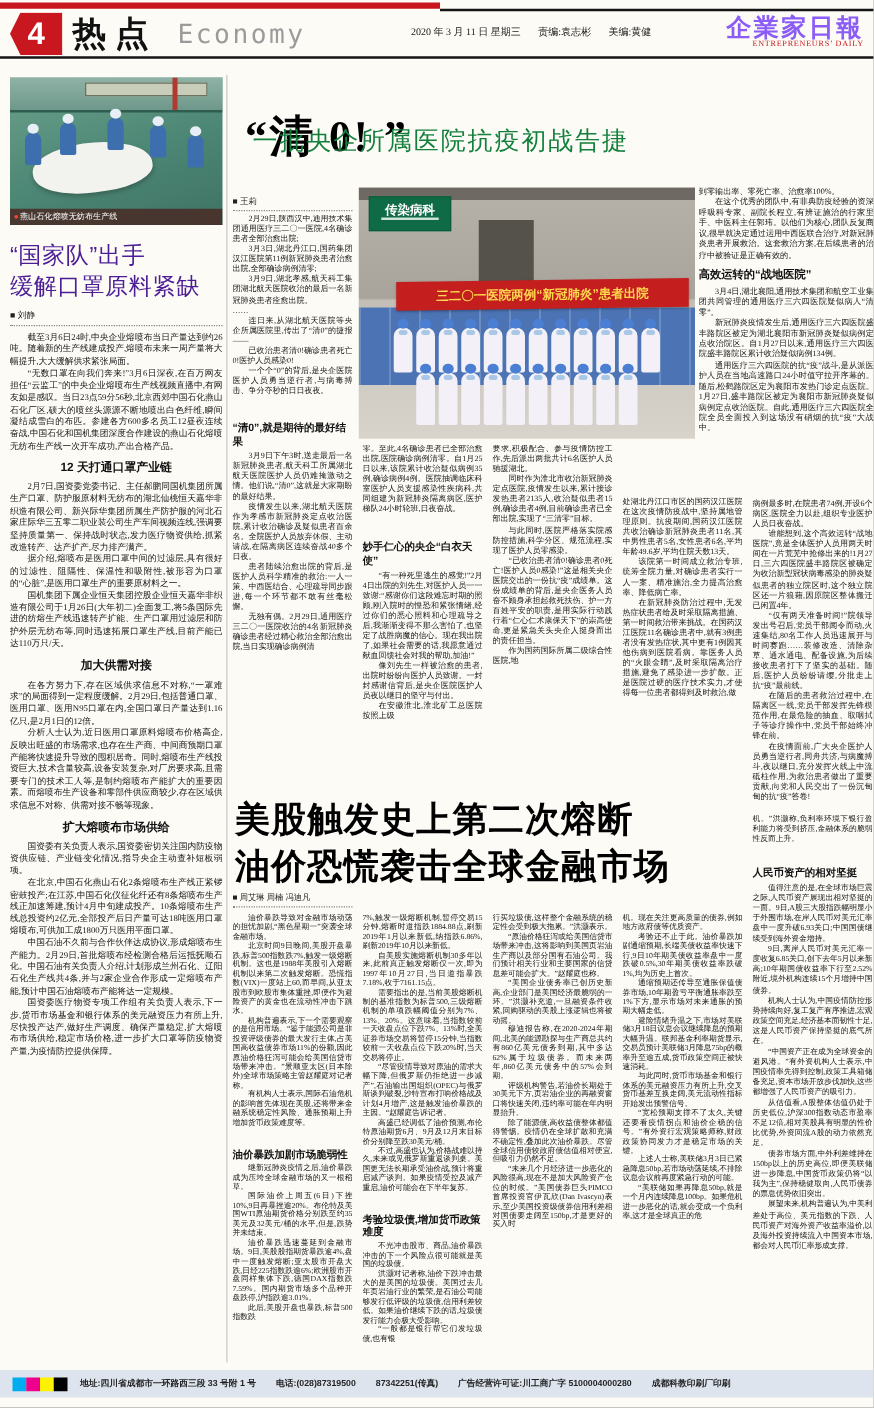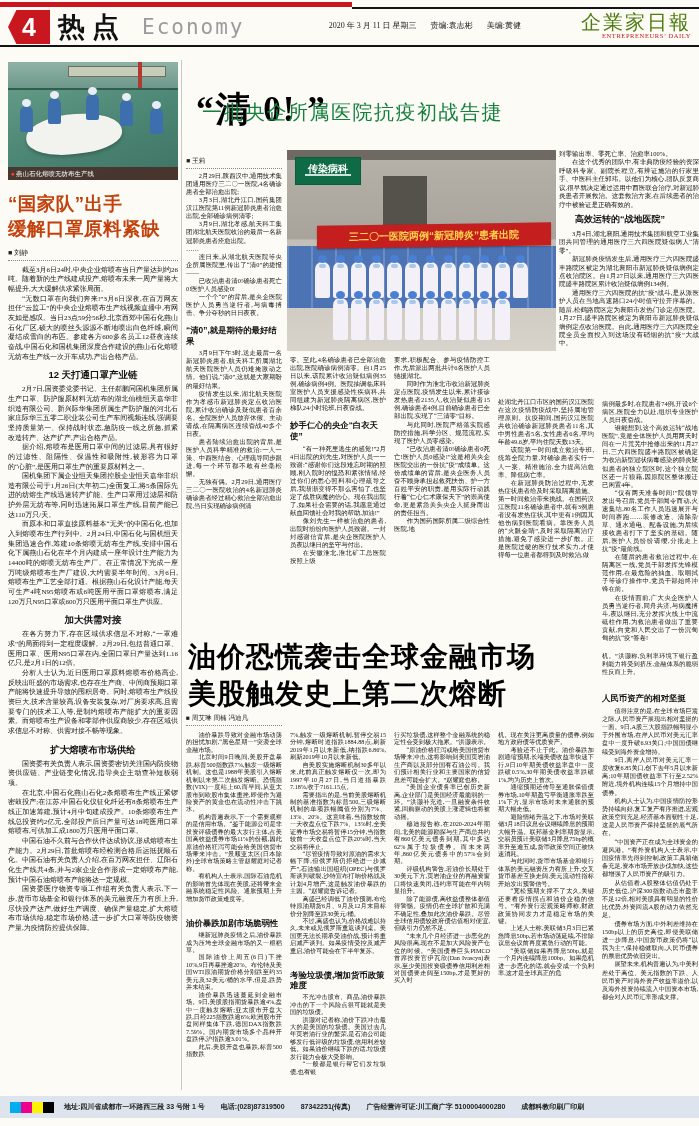--- a/index.html
+++ b/index.html
@@ -12,21 +12,21 @@
          font-family:"Liberation Sans",sans-serif;font-size:25px;font-weight:bold;
          display:flex;align-items:center;justify-content:center;
          clip-path:polygon(20% 0,100% 0,100% 100%,20% 100%,0 50%);}
   .secCn{position:absolute;left:58px;top:9px;font-family:"Liberation Sans",sans-serif;
          font-weight:900;font-size:27px;letter-spacing:7px;color:#111;}
   .secEn{position:absolute;left:142px;top:15px;font-family:"DejaVu Sans Mono",monospace;
          font-size:21px;color:#9b9b9b;letter-spacing:2px;}
   .dateRow{position:absolute;right:178px;top:20px;font-family:Liberation Serif, serif;
          font-size:8px;color:#222;white-space:nowrap;}
   .dateRow span{margin-left:12px;}
-  .mastCn{position:absolute;right:8px;top:9px;color:#4d7c0f;font-weight:normal;font-size:20px;
+  .mastCn{position:absolute;right:8px;top:9px;color:#8b5cf6;font-weight:bold;font-size:20px;
          letter-spacing:2px;font-family:"Liberation Serif",serif;}
   .mastEn{position:absolute;right:8px;top:32px;color:#c8171e;font-size:6.5px;letter-spacing:.6px;
          font-family:"Liberation Serif",serif;}
   .hrule{position:absolute;left:0;top:45px;width:699px;height:2px;background:#141414;}
   .vdiv{position:absolute;left:181px;top:60px;width:1px;height:1030px;background:#c9c9c9;}
   
   .para{margin:0;text-indent:2em;text-align:justify;}
   .para.cont{text-indent:0;}
   .sub{font-family:"Liberation Sans",sans-serif;font-weight:bold;color:#111;}
   .byline{font-family:"Liberation Sans",sans-serif;border-bottom:1px dotted #888;
@@ -43,32 +43,32 @@
   .lp-bar{position:absolute;left:60px;top:4px;width:96px;height:9px;background:#c7cdb9;border:1px solid #6b705f;}
   .lp-hook{position:absolute;left:130px;top:0;width:4px;height:26px;background:#b03a30;}
   .lp-sheet{position:absolute;left:18px;top:52px;width:96px;height:40px;background:#f2f3ef;
           border-radius:45% 55% 40% 50%;transform:rotate(-8deg);box-shadow:0 2px 4px rgba(0,0,0,.25);}
   .wkr{position:absolute;width:13px;height:26px;background:#3d6fae;border-radius:6px 6px 2px 2px;}
   .wkr::before{content:"";position:absolute;top:-7px;left:2px;width:9px;height:8px;border-radius:50%;background:#e8eef5;}
   .lcap{position:absolute;left:0;bottom:0;width:170px;height:13px;background:rgba(72,38,32,.8);
         color:#fff;font-size:6.5px;line-height:13px;padding-left:3px;box-sizing:border-box;
         font-family:"Liberation Sans",sans-serif;}
   .lcap .dot{color:#ff4136;margin-right:1px;}
-  .lhead{font-family:"Liberation Sans",sans-serif;font-weight:700;font-size:18.5px;line-height:1.35;
-         margin:12px 0 6px;letter-spacing:.5px;color:#c2410c;}
+  .lhead{font-family:"Liberation Sans",sans-serif;font-weight:400;font-size:18.5px;line-height:1.35;
+         margin:12px 0 6px;letter-spacing:.5px;color:#4c1d95;}
   .leftArt .byline{font-size:7px;margin-bottom:5px;}
   
   .kicker{position:absolute;left:196px;top:54px;font-size:35px;font-weight:900;letter-spacing:2px;color:#000;margin-top:32px;}
   .mhead{position:absolute;left:202px;top:99px;font-size:20px;font-weight:400;letter-spacing:1.5px;
          color:#15803d;white-space:nowrap;}
   .mainByline{position:absolute;left:186px;top:156px;width:96px;font-size:6.8px;}
   .mcol{font-size:6.4px;line-height:1.26;}
-  .mcol .sub{font-size:8.4px;margin:8px 0 3px;}
+  .mcol .sub{font-size:8.4px;margin:20px 0 3px;}
   .scol{font-size:6.5px;line-height:1.3;}
-  .scol .sub{font-size:9px;margin:5px 16px 4px;}
+  .scol .sub{font-size:9px;margin:5px 0 4px;}
   
   .mphoto{position:absolute;left:287px;top:150px;width:269px;height:201px;overflow:hidden;
           background:linear-gradient(180deg,#b7b2a9 0%,#a9a49b 44%,#c3bfb7 45%,#d8d4cc 100%);}
   .ph-roof{position:absolute;left:0;top:0;width:269px;height:10px;background:#6e6a63;}
   .ph-door{position:absolute;left:96px;top:26px;width:44px;height:64px;background:#55514b;}
   .ph-wall{position:absolute;left:0;top:96px;width:269px;height:62px;background:#4c74b4;
           background-image:repeating-linear-gradient(90deg,rgba(255,255,255,.18) 0 2px,rgba(0,0,0,0) 2px 24px);}
   .ph-sign{position:absolute;left:8px;top:7px;width:64px;height:26px;background:#0e6b46;color:#fff;
           font-family:"Liberation Sans",sans-serif;font-weight:bold;font-size:10px;text-align:center;
           line-height:22px;border:1px solid #0a523597;}
@@ -139,31 +139,30 @@
     </div>
     <div class="lhead">
       <div>“国家队”出手</div>
       <div>缓解口罩原料紧缺</div>
     </div>
     <div class="byline"><span class="bsq"></span><span>■ 刘静</span></div>
     <div>
         <p class="para">截至3月6日24时,中央企业熔喷布当日产量达到约26吨。随着新的生产线建成投产,熔喷布未来一周产量将大幅提升,大大缓解供求紧张局面。</p>
         <p class="para">“无数口罩在向我们奔来!”3月6日深夜,在百万网友担任“云监工”的中央企业熔喷布生产线视频直播中,有网友如是感叹。当日23点59分56秒,北京西郊中国石化燕山石化厂区,硕大的喷丝头源源不断地喷出白色纤维,瞬间凝结成雪白的布匹。参建各方600多名员工12昼夜连续奋战,中国石化和国机集团深度合作建设的燕山石化熔喷无纺布生产线一次开车成功,产出合格产品。</p>
         <h4 class="sub">12 天打通口罩产业链</h4>
-        <p class="para">2月7日,国资委党委书记、主任郝鹏同国机集团所属生产口罩、防护服原材料无纺布的湖北仙桃恒天嘉华非织造有限公司、新兴际华集团所属生产防护服的河北石家庄际华三五零二职业装公司生产车间视频连线,强调要坚持质量第一、保持战时状态,急防疫一线之所急,抓紧改造转产、达产扩产,产出合格产品。</p>
+        <p class="para">2月7日,国资委党委书记、主任郝鹏同国机集团所属生产口罩、防护服原材料无纺布的湖北仙桃恒天嘉华非织造有限公司、新兴际华集团所属生产防护服的河北石家庄际华三五零二职业装公司生产车间视频连线,强调要坚持质量第一、保持战时状态,发力医疗物资供给,抓紧改造转产、达产扩产,尽力排产满产。</p>
         <p class="para">据介绍,熔喷布是医用口罩中间的过滤层,具有很好的过滤性、阻隔性、保温性和吸附性,被形容为口罩的“心脏”,是医用口罩生产的重要原材料之一。</p>
         <p class="para">国机集团下属企业恒天集团控股企业恒天嘉华非织造有限公司于1月26日(大年初二)全面复工,将5条国际先进的纺熔生产线迅速转产扩能、生产口罩用过滤层和防护外层无纺布等,同时迅速拓展口罩生产线,目前产能已达110万只/天。</p>
-        <p class="para">而原本和口罩直接原料基本“无关”的中国石化,也加入到熔喷布生产行列中。2月24日,中国石化与国机恒天集团迅速合作,筹建10条熔喷无纺布生产线,安排中国石化下属燕山石化在半个月内建成一座年设计生产能力为14400吨的熔喷无纺布生产厂。在正常情况下完成一座万吨级熔喷布生产厂建设,大约需要半年时间。3月6日,熔喷布生产工艺全部打通。根据燕山石化设计产能,每天可生产4吨N95熔喷布或6吨医用平面口罩熔喷布,满足120万只N95口罩或600万只医用平面口罩生产供应。</p>
         <h4 class="sub">加大供需对接</h4>
         <p class="para">在各方努力下,存在区域供求信息不对称,“一罩难求”的局面得到一定程度缓解。2月29日,包括普通口罩、医用口罩、医用N95口罩在内,全国口罩日产量达到1.16亿只,是2月1日的12倍。</p>
         <p class="para">分析人士认为,近日医用口罩原料熔喷布价格高企,反映出旺盛的市场需求,也存在生产商、中间商预期口罩产能将快速提升导致的囤积居奇。同时,熔喷布生产线投资巨大,技术含量较高,设备安装复杂,对厂房要求高,且需要专门的技术工人等,是制约熔喷布产能扩大的重要因素。而熔喷布生产设备和零部件供应商较少,存在区域供求信息不对称、供需对接不畅等现象。</p>
         <h4 class="sub">扩大熔喷布市场供给</h4>
         <p class="para">国资委有关负责人表示,国资委密切关注国内防疫物资供应链、产业链变化情况,指导央企主动查补短板弱项。</p>
         <p class="para">在北京,中国石化燕山石化2条熔喷布生产线正紧锣密鼓投产;在江苏,中国石化仪征化纤还有8条熔喷布生产线正加速筹建,预计4月中旬建成投产。10条熔喷布生产线总投资约2亿元,全部投产后日产量可达18吨医用口罩熔喷布,可供加工成1800万只医用平面口罩。</p>
-        <p class="para">中国石油不久前与合作伙伴达成协议,形成熔喷布生产能力。2月29日,首批熔喷布经检测合格后运抵抚顺石化。中国石油有关负责人介绍,在百万网友担任、辽阳石化生产线共4条,并与2家企业合作形成一定熔喷布产能,预计中国石油熔喷布产能将达一定规模。</p>
+        <p class="para">中国石油不久前与合作伙伴达成协议,形成熔喷布生产能力。2月29日,首批熔喷布经检测合格后运抵抚顺石化。中国石油有关负责人介绍,计划形成兰州石化、辽阳石化生产线共4条,并与2家企业合作形成一定熔喷布产能,预计中国石油熔喷布产能将达一定规模。</p>
         <p class="para">国资委医疗物资专项工作组有关负责人表示,下一步,货币市场基金和银行体系的美元融资压力有所上升,尽快投产达产,做好生产调度、确保产量稳定,扩大熔喷布市场供给,稳定市场价格,进一步扩大口罩等防疫物资产量,为疫情防控提供保障。</p>
       </div>
   </div>
 
   <div class="kicker">“清 0! ”</div>
   <div class="mhead">一批央企所属医院抗疫初战告捷</div>
   <div class="byline mainByline"><span class="bsq"></span><span>■ 王莉</span></div>
 
   <div class="tcol mcol" style="left:186px;top:172px;width:96px;height:450px;">
       <p class="para">2月29日,陕西汉中,通用技术集团通用医疗三二〇一医院,4名确诊患者全部治愈出院;</p>
@@ -223,22 +222,22 @@
     </div>
   <div class="tcol mcol" style="left:602px;top:400px;width:96px;height:226px;overflow:visible;">
       <p class="para cont">病例最多时,在院患者74例,开设6个病区,医院全力以赴,组织专业医护人员日夜奋战。</p>
       <p class="para">谁能想到,这个高效运转“战地医院”,竟是全体医护人员用两天时间在一片荒芜中抢修出来的!1月27日,三六四医院盛丰路院区被确定为收治新型冠状病毒感染的肺炎疑似患者的独立院区时,这个独立院区还一片狼藉,因原院区整体搬迁已闲置4年。</p>
       <p class="para">“仅有两天准备时间!”院领导发出号召后,党员干部闻令而动,火速集结,80名工作人员迅速展开与时间赛跑……装修改造、清除杂草、通水通电、配备设施,为后续接收患者打下了坚实的基础。随后,医护人员纷纷请缨,分批走上抗“疫”最前线。</p>
       <p class="para">在随后的患者救治过程中,在隔离区一线,党员干部发挥先锋模范作用,在最危险的抽血、取咽拭子等诊疗操作中,党员干部始终冲锋在前。</p>
       <p class="para">在疫情面前,广大央企医护人员勇当逆行者,同舟共济,与病魔搏斗,夜以继日,充分发挥火线上中流砥柱作用,为救治患者做出了重要贡献,向党和人民交出了一份沉甸甸的抗“疫”答卷!</p>
     </div>
 
   <div class="fhead">
+    <div>美股触发史上第二次熔断</div>
     <div>油价恐慌袭击全球金融市场</div>
-    <div>美股触发史上第二次熔断</div>
   </div>
   <div class="byline finByline"><span class="bsq"></span><span>■ 周艾琳 周楠 冯迪凡</span></div>
 
   <div class="tcol fcol" style="left:186px;top:731px;width:96px;height:356px;">
       <p class="para">油价暴跌导致对金融市场动荡的担忧加剧,“黑色星期一”突袭全球金融市场。</p>
       <p class="para">北京时间9日晚间,美股开盘暴跌,标普500指数跌7%,触发一级熔断机制。这也是1988年美股引入熔断机制以来第二次触发熔断。恐慌指数(VIX)一度站上60,而早间,从亚太股市到欧股市集体重挫,即便作为避险资产的黄金也在流动性冲击下跳水。</p>
       <p class="para">机构普遍表示,下一个需要观察的是信用市场。“鉴于能源公司是非投资评级债券的最大发行主体,占美国高收益债券市场11%的份额,因此原油价格狂泻可能会给美国信贷市场带来冲击。”景顺亚太区(日本除外)全球市场策略主管赵耀庭对记者称。</p>
       <p class="para">有机构人士表示,国际石油危机的影响首先体现在美股,还将带来金融系统稳定性风险、通胀预期上升增加货币政策难度等。</p>
       <h4 class="sub">油价暴跌加剧市场脆弱性</h4>
       <p class="para">继新冠肺炎疫情之后,油价暴跌成为压垮全球金融市场的又一根稻草。</p>

